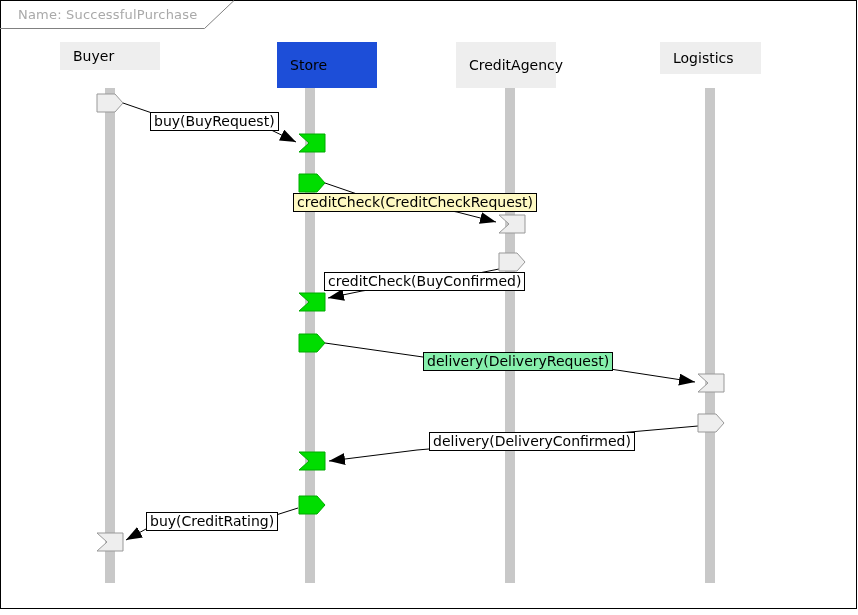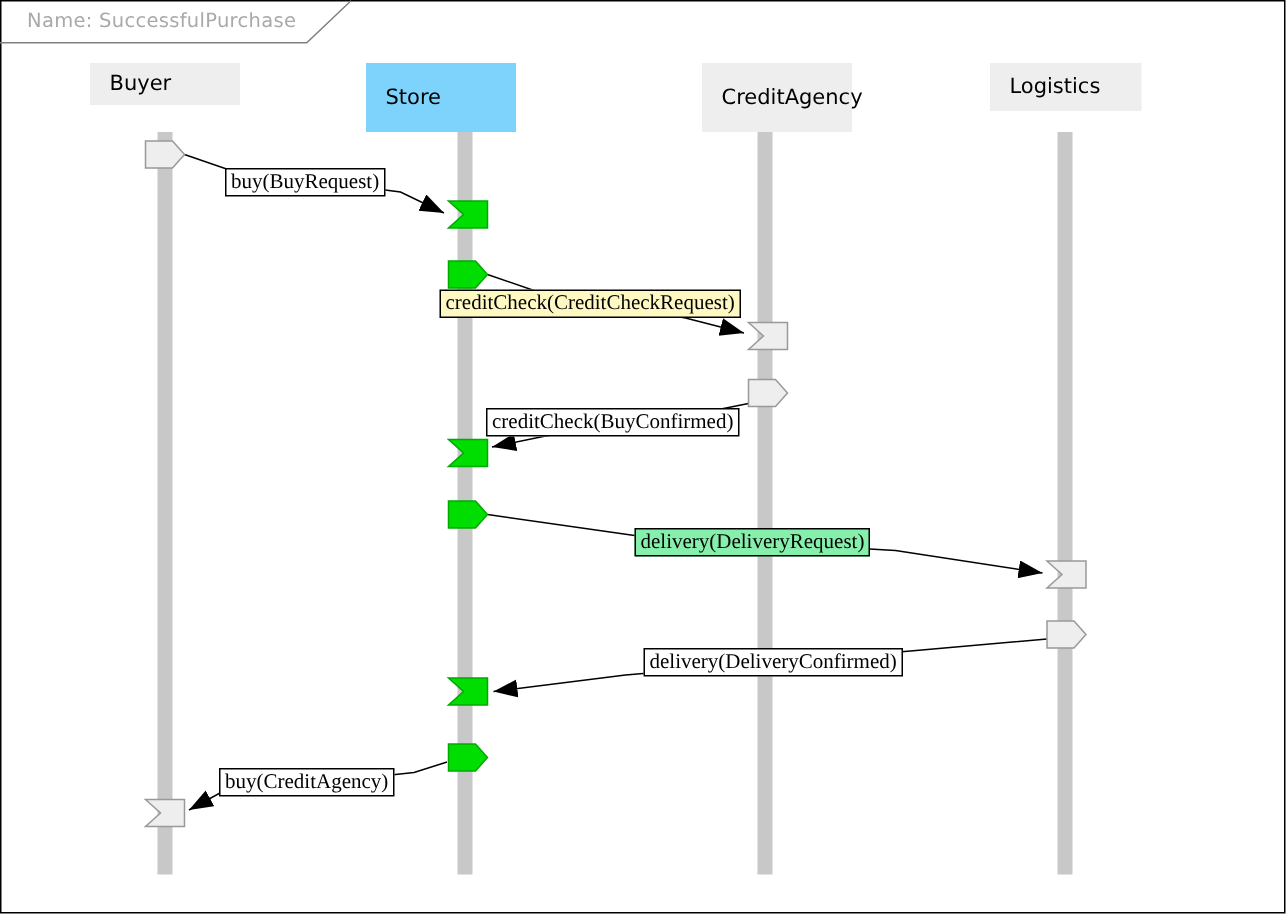--- a/index.html
+++ b/index.html
@@ -3,21 +3,21 @@
 <meta charset="utf-8">
 <style>
   html,body{margin:0;padding:0;background:#ffffff;}
   body{font-family:"DejaVu Sans","Liberation Sans",sans-serif;}
   #frame{position:relative;width:858px;height:615px;background:#ffffff;overflow:hidden;}
   #diagram-svg{position:absolute;left:0;top:0;}
   #title-tab{position:absolute;left:18px;top:7px;font-size:13px;letter-spacing:.2px;}
   .header{position:absolute;display:flex;align-items:center;padding-left:13px;
           font-size:14px;box-sizing:border-box;white-space:nowrap;overflow:visible;}
   .msg-label{position:absolute;font-size:14px;line-height:17px;padding:0 3px;
-             white-space:nowrap;box-sizing:border-box;font-family:Liberation Serif, serif;}
+             white-space:nowrap;box-sizing:border-box;}
 </style>
 </head>
 <body>
 
 <div id="frame">
   <svg id="diagram-svg" width="858" height="615">
     <defs>
       <marker id="arrowhead" markerWidth="18" markerHeight="13" refX="16" refY="6" orient="auto" markerUnits="userSpaceOnUse">
         <path d="M0,0 L16,6 L0,12 Z" fill="#000000"></path>
       </marker>
@@ -46,25 +46,25 @@
         <polygon points="698,414 716,414 724,423 716,432 698,432" fill="#eeeeee" stroke="#999999" stroke-width="1"></polygon>
         <polygon points="299,452 325,452 325,470 299,470 309,461" fill="#00dd00" stroke="#00aa00" stroke-width="1"></polygon>
         <polygon points="299,496 317,496 325,505 317,514 299,514" fill="#00dd00" stroke="#00aa00" stroke-width="1"></polygon>
         <polygon points="97,533 123,533 123,551 97,551 107,542" fill="#eeeeee" stroke="#999999" stroke-width="1"></polygon>
       </g>
   </svg>
 
   <div id="title-tab" style="color: rgb(169, 169, 169);">Name: SuccessfulPurchase</div>
   <div id="headers-layer">
       <div class="header" style="left: 60px; top: 42px; width: 100px; height: 28px; background: rgb(238, 238, 238); color: rgb(0, 0, 0);">Buyer</div>
-      <div class="header" style="left: 244px; top: 42px; width: 100px; height: 46px; background: #7dd3fc; color: rgb(0, 0, 0);">Store</div>
-      <div class="header" style="left: 468px; top: 42px; width: 100px; height: 46px; background: rgb(238, 238, 238); color: rgb(0, 0, 0);">CreditAgency</div>
+      <div class="header" style="left: 277px; top: 42px; width: 100px; height: 46px; background: #1d4ed8; color: rgb(0, 0, 0);">Store</div>
+      <div class="header" style="left: 456px; top: 42px; width: 100px; height: 46px; background: rgb(238, 238, 238); color: rgb(0, 0, 0);">CreditAgency</div>
       <div class="header" style="left: 660px; top: 42px; width: 101px; height: 32px; background: rgb(238, 238, 238); color: rgb(0, 0, 0);">Logistics</div>
     </div>
   <div id="labels-layer">
       <div class="msg-label" style="left: 150px; top: 112px; background: rgb(255, 255, 255); border: 1px solid rgb(0, 0, 0);">buy(BuyRequest)</div>
       <div class="msg-label" style="left: 293px; top: 193px; background: #fef9c3; border: 1px solid rgb(0, 0, 0);">creditCheck(CreditCheckRequest)</div>
       <div class="msg-label" style="left: 324px; top: 272px; background: rgb(255, 255, 255); border: 1px solid rgb(0, 0, 0);">creditCheck(BuyConfirmed)</div>
       <div class="msg-label" style="left: 423px; top: 352px; background: #86efac; border: 1px solid rgb(0, 0, 0);">delivery(DeliveryRequest)</div>
       <div class="msg-label" style="left: 417px; top: 432px; background: rgb(255, 255, 255); border: 1px solid rgb(0, 0, 0); margin-left: 12px;">delivery(DeliveryConfirmed)</div>
-      <div class="msg-label" style="left: 146px; top: 512px; background: rgb(255, 255, 255); border: 1px solid rgb(0, 0, 0);">buy(CreditAgency)</div>
+      <div class="msg-label" style="left: 146px; top: 512px; background: rgb(255, 255, 255); border: 1px solid rgb(0, 0, 0);">buy(CreditRating)</div>
     </div>
 </div>
 
 </body></html>

